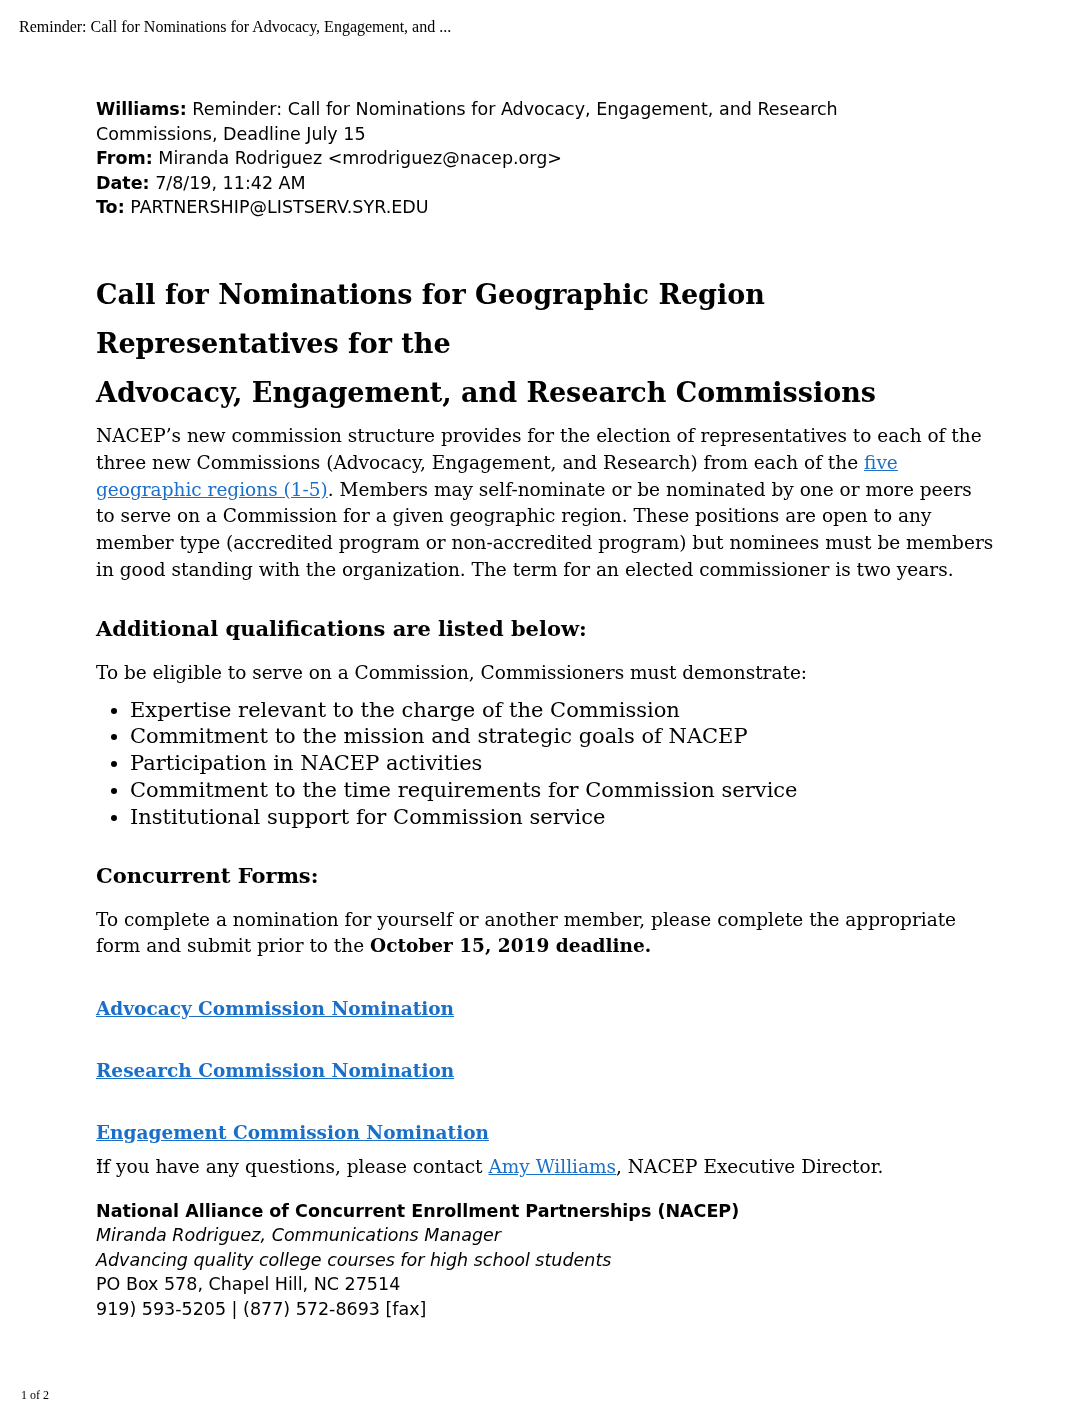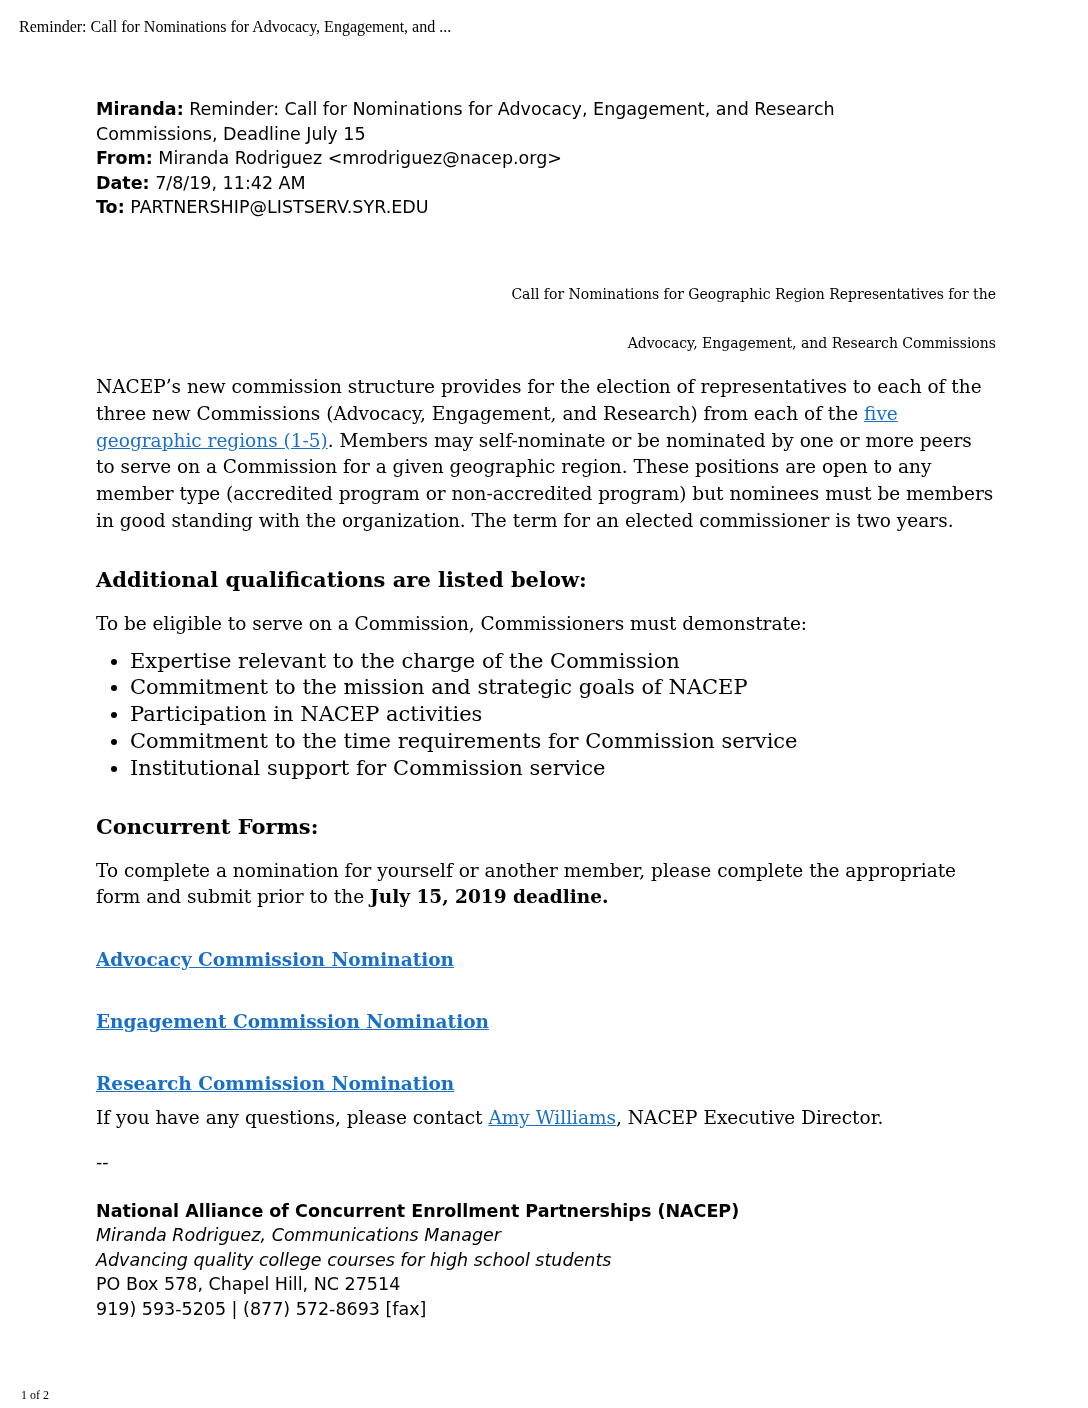--- a/index.html
+++ b/index.html
@@ -3,37 +3,37 @@
 <meta charset="utf-8">
 <style>
   html, body { margin:0; padding:0; background:#fff; }
   body { width:1088px; height:1408px; position:relative; overflow:hidden; color:#000; }
   .hdr { position:absolute; left:19px; top:18px; font-family:"Liberation Serif", serif; font-size:16px; }
   .ftl { position:absolute; left:21px; top:1388px; font-family:Liberation Serif, serif; font-size:12px; }
   .ftr { position:absolute; right:21px; top:1388px; font-family:"Liberation Serif", serif; font-size:20px;margin-top:20px; }
   .meta { position:absolute; left:96px; top:97px; width:840px; font-family:"DejaVu Sans", sans-serif; font-size:17.5px; line-height:24.5px; }
   .meta b { font-weight:bold; }
   .body { position:absolute; left:96px; top:270px; width:900px; font-family:"DejaVu Serif", serif; font-size:18.5px; }
-  h1 { font-size:14px; text-align:right; margin:0; line-height:49px; font-weight:normal; }
+  h1 { font-size:27px; text-align:left; margin:0; line-height:49px; font-weight:bold; }
   p { margin:0; line-height:26.8px; }
   .intro { margin-top:6px; }
   h2 { font-size:21px; margin:30px 0 16px; font-weight:bold; line-height:30px; }
   ul { margin:10px 0 0; padding-left:34px; list-style:disc; }
   li { line-height:26.8px; font-size:21px; }
   a { color:#1a6fc9; text-decoration:underline; }
   .navl { font-weight:bold; margin-top:36px; display:block; line-height:26px; }
   .sig { position:absolute; left:96px; top:1150px; width:900px; font-family:"DejaVu Sans", sans-serif; font-size:17.5px; line-height:24.5px; }
 </style>
 </head>
 <body>
 
 <div class="hdr">Reminder: Call for Nominations for Advocacy, Engagement, and ...</div>
 
 <div class="meta">
-  <div><b>Miranda:</b> <span>Reminder: Call for Nominations for Advocacy, Engagement, and Research Commissions, Deadline July 15</span></div>
+  <div><b>Williams:</b> <span>Reminder: Call for Nominations for Advocacy, Engagement, and Research Commissions, Deadline July 15</span></div>
   <div><b>From:</b> <span>Miranda Rodriguez &lt;mrodriguez@nacep.org&gt;</span></div>
   <div><b>Date:</b> <span>7/8/19, 11:42 AM</span></div>
   <div><b>To:</b> <span>PARTNERSHIP@LISTSERV.SYR.EDU</span></div>
 </div>
 
 <div class="body">
   <h1>
     <div>Call for Nominations for Geographic Region Representatives for the</div>
     <div>Advocacy, Engagement, and Research Commissions</div>
   </h1>
@@ -43,25 +43,25 @@
   <p>To be eligible to serve on a Commission, Commissioners must demonstrate:</p>
   <ul>
     <li>Expertise relevant to the charge of the Commission</li>
     <li>Commitment to the mission and strategic goals of NACEP</li>
     <li>Participation in NACEP activities</li>
     <li>Commitment to the time requirements for Commission service</li>
     <li>Institutional support for Commission service</li>
   </ul>
 
   <h2>Concurrent Forms:</h2>
-  <p><span>To complete a nomination for yourself or another member, please complete the appropriate form and submit prior to the </span><b>July 15, 2019 deadline.</b></p>
+  <p><span>To complete a nomination for yourself or another member, please complete the appropriate form and submit prior to the </span><b>October 15, 2019 deadline.</b></p>
 
   <a href="#" class="navl">Advocacy Commission Nomination </a>
+  <a href="#" class="navl">Research Commission Nomination</a>
   <a href="#" class="navl">Engagement Commission Nomination</a>
-  <a href="#" class="navl">Research Commission Nomination</a>
 
   <p style="margin-top:8px"><span>If you have any questions, please contact </span><a href="#">Amy Williams</a><span>, NACEP Executive Director.</span></p>
 </div>
 
 <div class="sig">
   <div>--</div>
   <div style="height:24px"></div>
   <div style="font-weight:bold">National Alliance of Concurrent Enrollment Partnerships (NACEP)</div>
   <div style="font-style:italic">Miranda Rodriguez, Communications Manager</div>
   <div style="font-style:italic">Advancing quality college courses for high school students</div>

